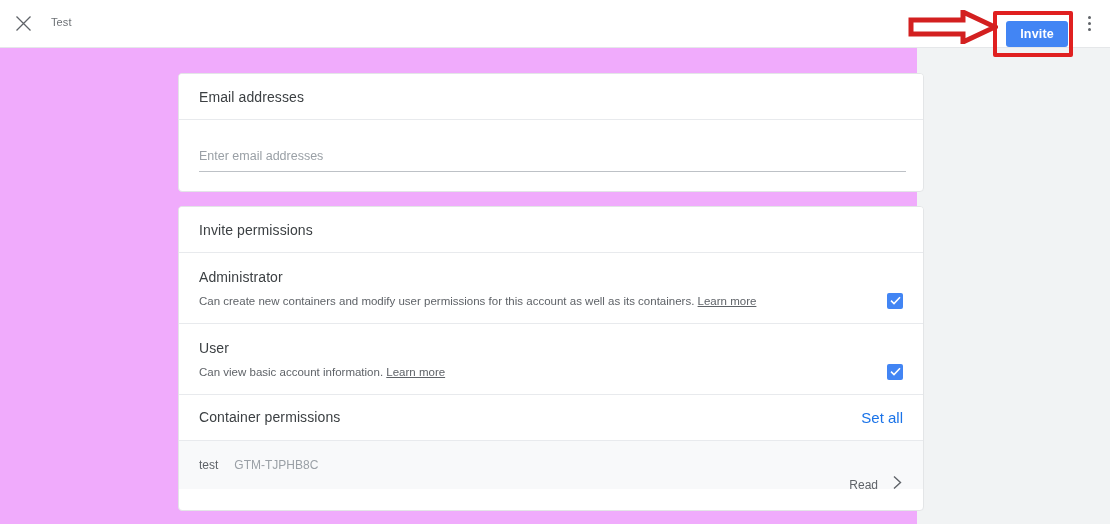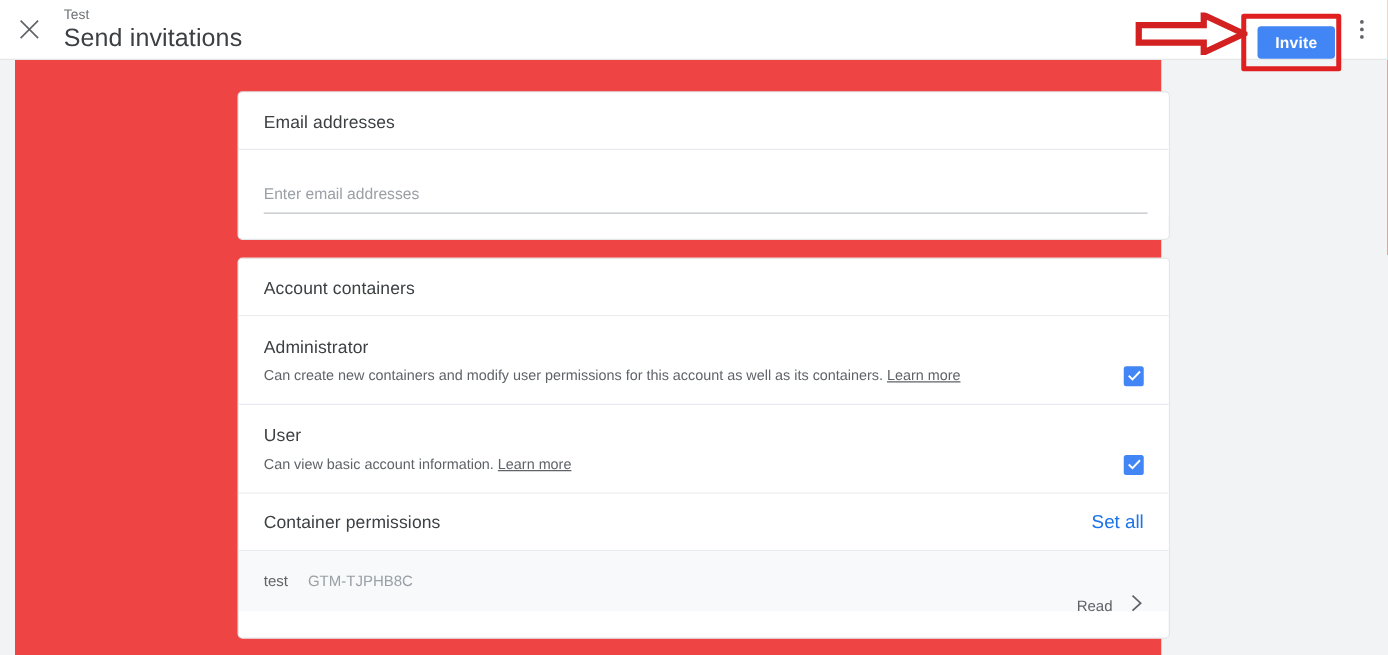--- a/index.html
+++ b/index.html
@@ -124,24 +124,24 @@
     left: 908px;
     top: 10px;
     width: 90px;
     height: 34px;
     pointer-events: none;
   }
 
   
   .content {
     position: absolute;
-    top: 48px; left: 12px;
+    top: 48px; left: 0;
     width: 917px;
     height: 476px;
-    background: #ef4444;
+    background: #f0abfc;
   }
 
   .card {
     position: absolute;
     left: 178px;
     width: 746px;
     background: #ffffff;
     border: 1px solid #e3e5e7;
     border-radius: 4px;
     overflow: hidden;
@@ -278,21 +278,20 @@
   <div class="close-btn">
     <span>
       <svg width="17" height="17" viewBox="0 0 17 17">
         <path d="M1.5 1.5 L15.5 15.5 M15.5 1.5 L1.5 15.5" stroke="#5f6368" stroke-width="1.3" fill="none"></path>
       </svg>
     </span>
   </div>
 
   <div class="title-block">
     <span class="eyebrow">Test</span>
-    <span class="page-title">Send invitations</span>
   </div>
 
   <div class="appbar-right">
     <div class="invite-wrap">
       <button class="invite-btn">Invite</button>
       <div class="highlight-box"></div>
     </div>
     <div class="kebab">
       <i></i>
       <i></i>
@@ -314,21 +313,21 @@
       <span class="card-header-title">Email addresses</span>
     </div>
     <div class="email-body">
       <input class="email-input" type="text" placeholder="Enter email addresses" style="">
     </div>
   </div>
 
   <div class="card card-perms">
 
     <div class="card-header">
-      <span class="card-header-title">Account containers</span>
+      <span class="card-header-title">Invite permissions</span>
     </div>
 
     <div class="perm-row">
       <div class="perm-text">
         <div class="perm-name">Administrator</div>
         <div class="perm-desc">
           <span>Can create new containers and modify user permissions for this account as well as its containers.</span>
           <span class="learn-more">Learn more</span>
         </div>
       </div>

